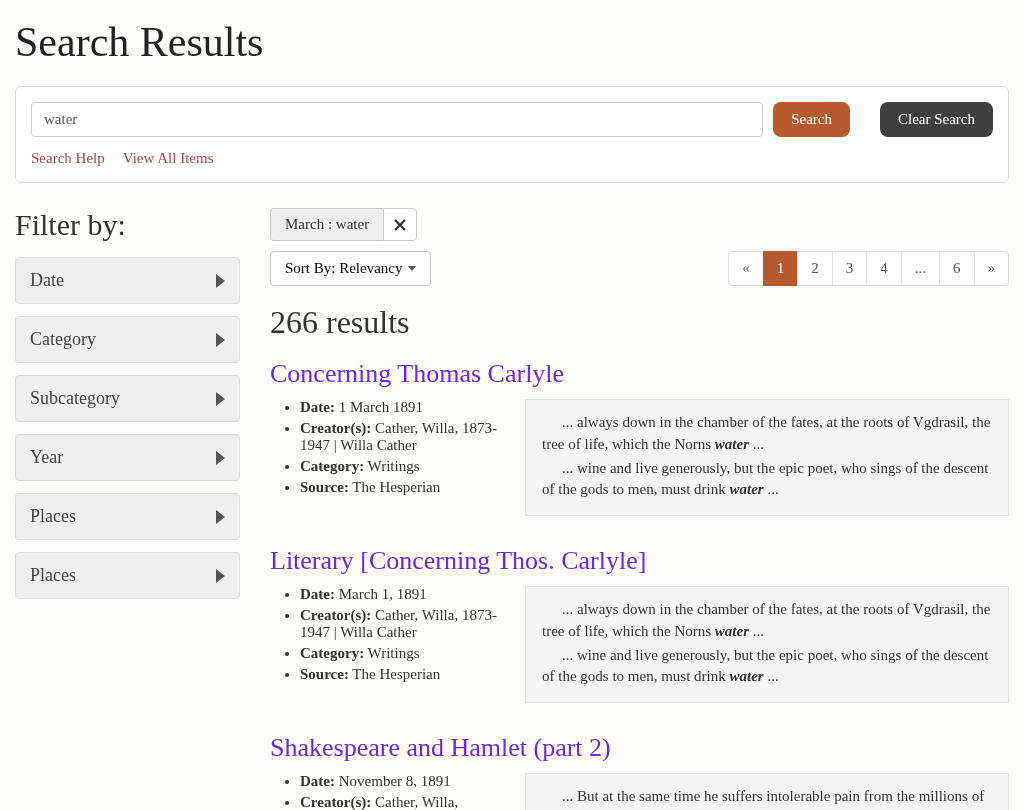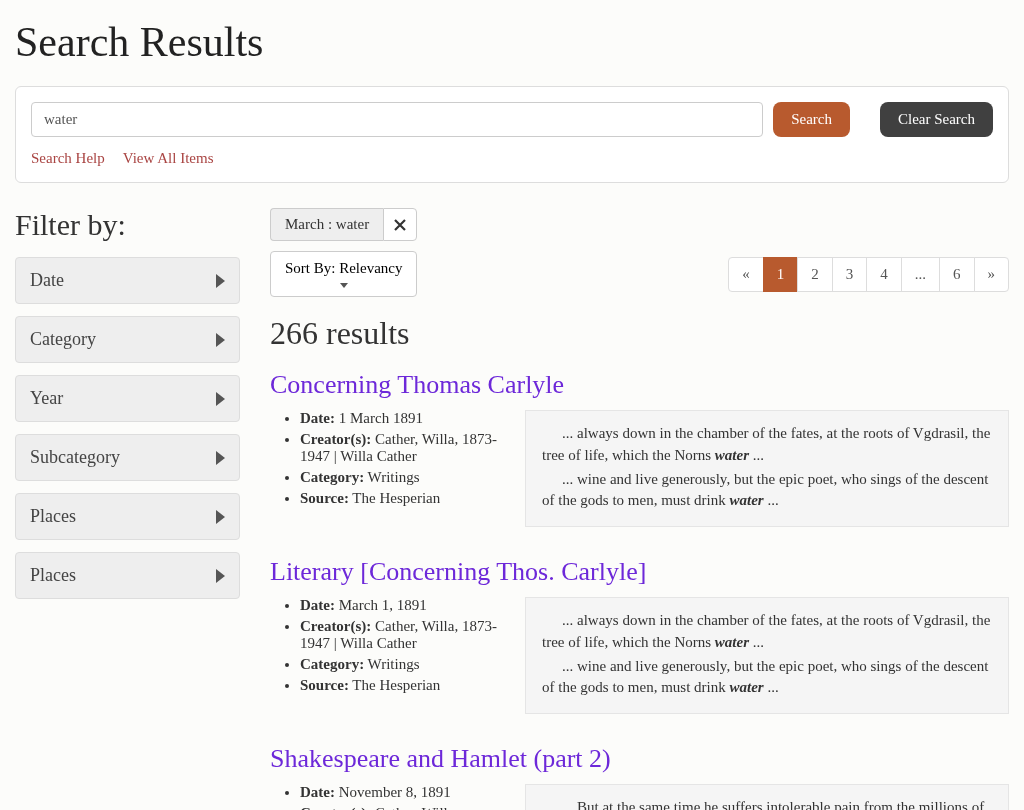--- a/index.html
+++ b/index.html
@@ -112,21 +112,20 @@
     border: 1px solid #ccc;
     background: #fff;
     padding: 8px 14px;
     border-radius: 4px;
     font-size: 15px;
     font-family: inherit;
     cursor: pointer;
     display: flex;
     align-items: center;
     gap: 6px;
-    flex-direction: column;
   }
   .caret {
     width: 0; height: 0;
     border-left: 4px solid transparent;
     border-right: 4px solid transparent;
     border-top: 5px solid #555;
   }
   .pagination { display: flex; }
   .page-link {
     border: 1px solid #ddd;
@@ -194,25 +193,25 @@
     <div id="filters-host">
         <div class="filter-item">
           <span>Date</span>
           <span class="chevron"></span>
         </div>
         <div class="filter-item">
           <span>Category</span>
           <span class="chevron"></span>
         </div>
         <div class="filter-item">
+          <span>Subcategory</span>
+          <span class="chevron"></span>
+        </div>
+        <div class="filter-item">
           <span>Year</span>
-          <span class="chevron"></span>
-        </div>
-        <div class="filter-item">
-          <span>Subcategory</span>
           <span class="chevron"></span>
         </div>
         <div class="filter-item">
           <span>Places</span>
           <span class="chevron"></span>
         </div>
         <div class="filter-item">
           <span>Places</span>
           <span class="chevron"></span>
         </div>

